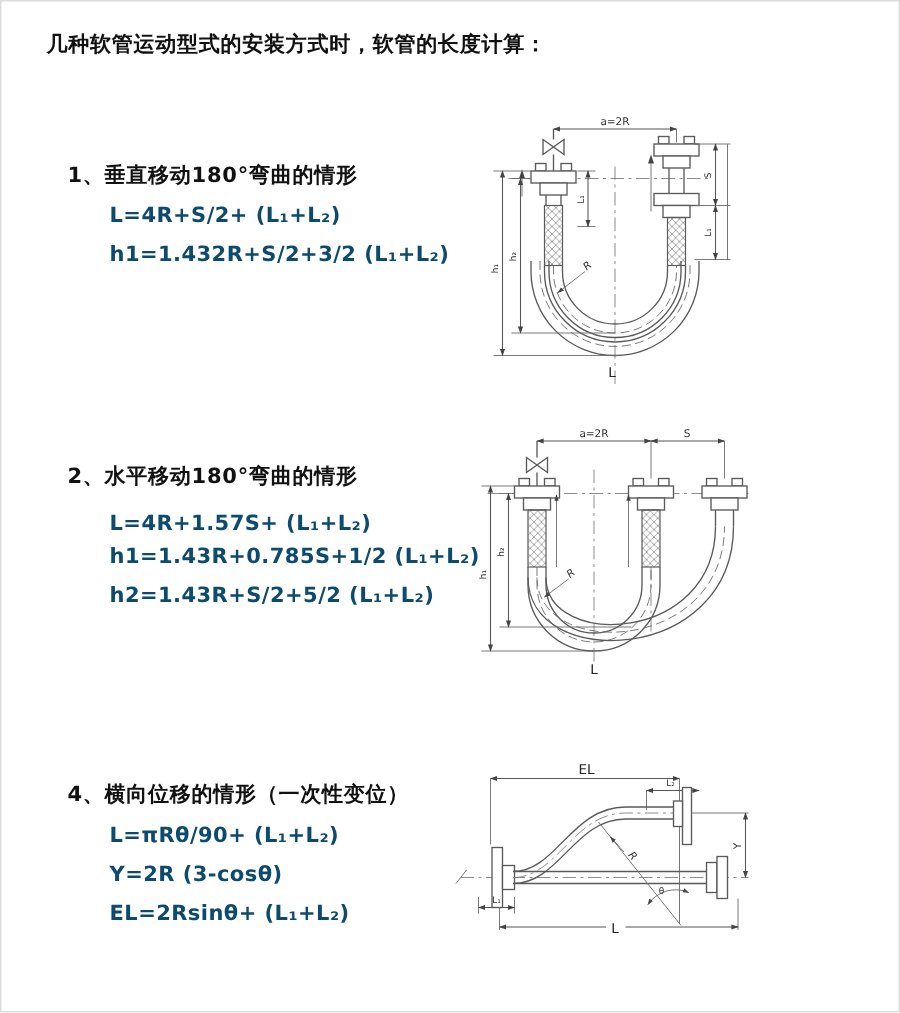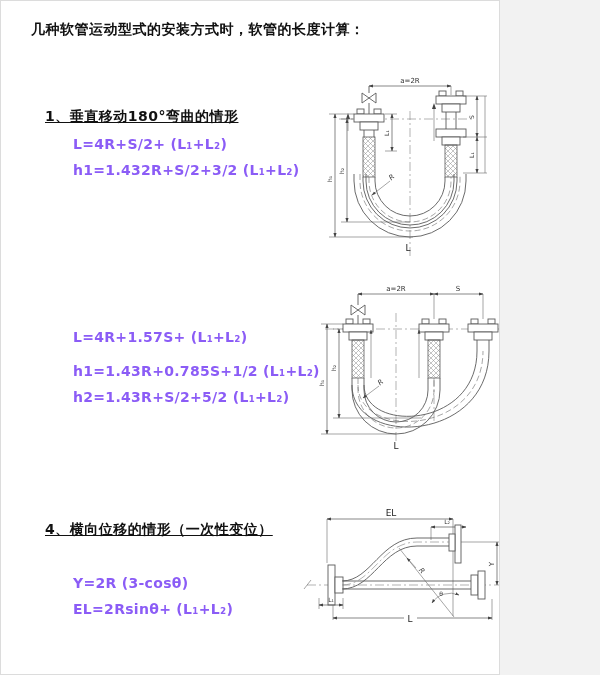--- a/index.html
+++ b/index.html
@@ -1,20 +1,20 @@
 <!DOCTYPE html>
 <html><head>
 <meta charset="utf-8">
 <style>
   html,body{margin:0;padding:0;background:#f2f2f2;}
-  .page{position:relative;width:500px;height:675px;background:#ffffff;border:1px solid #dcdcdc;
+  .page{position:relative;width:600px;height:675px;background:#ffffff;border:1px solid #dcdcdc;
         font-family:"DejaVu Sans","Liberation Sans",sans-serif;color:#111;overflow:hidden;box-sizing:border-box;}
   .title{position:absolute;left:30px;top:20px;font-size:14px;font-weight:bold;letter-spacing:.5px;}
-  .sec-heading{position:absolute;font-size:14px;font-weight:bold;letter-spacing:.5px;text-decoration:underline;}
-  .formula{position:absolute;font-size:14px;font-weight:bold;color:#8b5cf6;letter-spacing:.3px;}
+  .sec-heading{position:absolute;font-size:14px;font-weight:bold;letter-spacing:.5px;}
+  .formula{position:absolute;font-size:14px;font-weight:bold;color:#0c4a6e;letter-spacing:.3px;}
   svg.diagram{position:absolute;}
   .ln{stroke:#5a5a5a;stroke-width:.9;fill:none;}
   .thin{stroke:#6a6a6a;stroke-width:.6;fill:none;}
   .dim{stroke:#555;stroke-width:.7;fill:none;}
   .cl{stroke:#808080;stroke-width:.6;fill:none;stroke-dasharray:9 3 2 3;}
   .dsh{stroke:#6a6a6a;stroke-width:.6;fill:none;stroke-dasharray:6 3;}
   .part{fill:#ffffff;stroke:#5a5a5a;stroke-width:.9;}
   .lbl{font-size:7px;fill:#333;font-family:"DejaVu Sans",sans-serif;}
   .lbl-big{font-size:9px;fill:#222;font-family:"DejaVu Sans",sans-serif;}
   .lbl-sm{font-size:6px;fill:#333;font-family:"DejaVu Sans",sans-serif;}
@@ -23,25 +23,27 @@
 <body>
 
 <div class="page">
 
   <div class="title">几种软管运动型式的安装方式时，软管的长度计算：</div>
 
   <div class="sec-heading" style="left:44px;top:107px">1、垂直移动180°弯曲的情形</div>
   <div class="formula" style="left:72px;top:135px">L=4R+S/2+ (L₁+L₂)</div>
   <div class="formula" style="left:72px;top:161px">h1=1.432R+S/2+3/2 (L₁+L₂)</div>
 
-  <div class="formula" style="left:72px;top:328px">L=4R+1.57S+ (L₁+L₂)</div>
+  <div class="sec-heading" style="left:44px;top:308px">2、水平移动180°弯曲的情形</div>
+  <div class="formula" style="left:72px;top:340px">L=4R+1.57S+ (L₁+L₂)</div>
   <div class="formula" style="left:72px;top:362px">h1=1.43R+0.785S+1/2 (L₁+L₂)</div>
   <div class="formula" style="left:72px;top:388px">h2=1.43R+S/2+5/2 (L₁+L₂)</div>
 
   <div class="sec-heading" style="left:44px;top:520px">4、横向位移的情形（一次性变位）</div>
+  <div class="formula" style="left:72px;top:548px">L=πRθ/90+ (L₁+L₂)</div>
   <div class="formula" style="left:72px;top:574px">Y=2R (3-cosθ)</div>
   <div class="formula" style="left:72px;top:600px">EL=2Rsinθ+ (L₁+L₂)</div>
 
   <svg class="diagram" style="left:312px;top:70px" width="285" height="200" viewBox="0 0 285 200">
     <defs>
       <marker id="ar1" viewBox="0 0 10 10" refX="9" refY="5" markerWidth="7" markerHeight="7" orient="auto-start-reverse">
         <path d="M0,1.5 L10,5 L0,8.5 z" fill="#444"></path>
       </marker>
       <pattern id="br1" width="5" height="5" patternUnits="userSpaceOnUse">
         <path d="M0,5 L5,0 M0,0 L5,5" stroke="#8a8a8a" stroke-width="0.5"></path>

